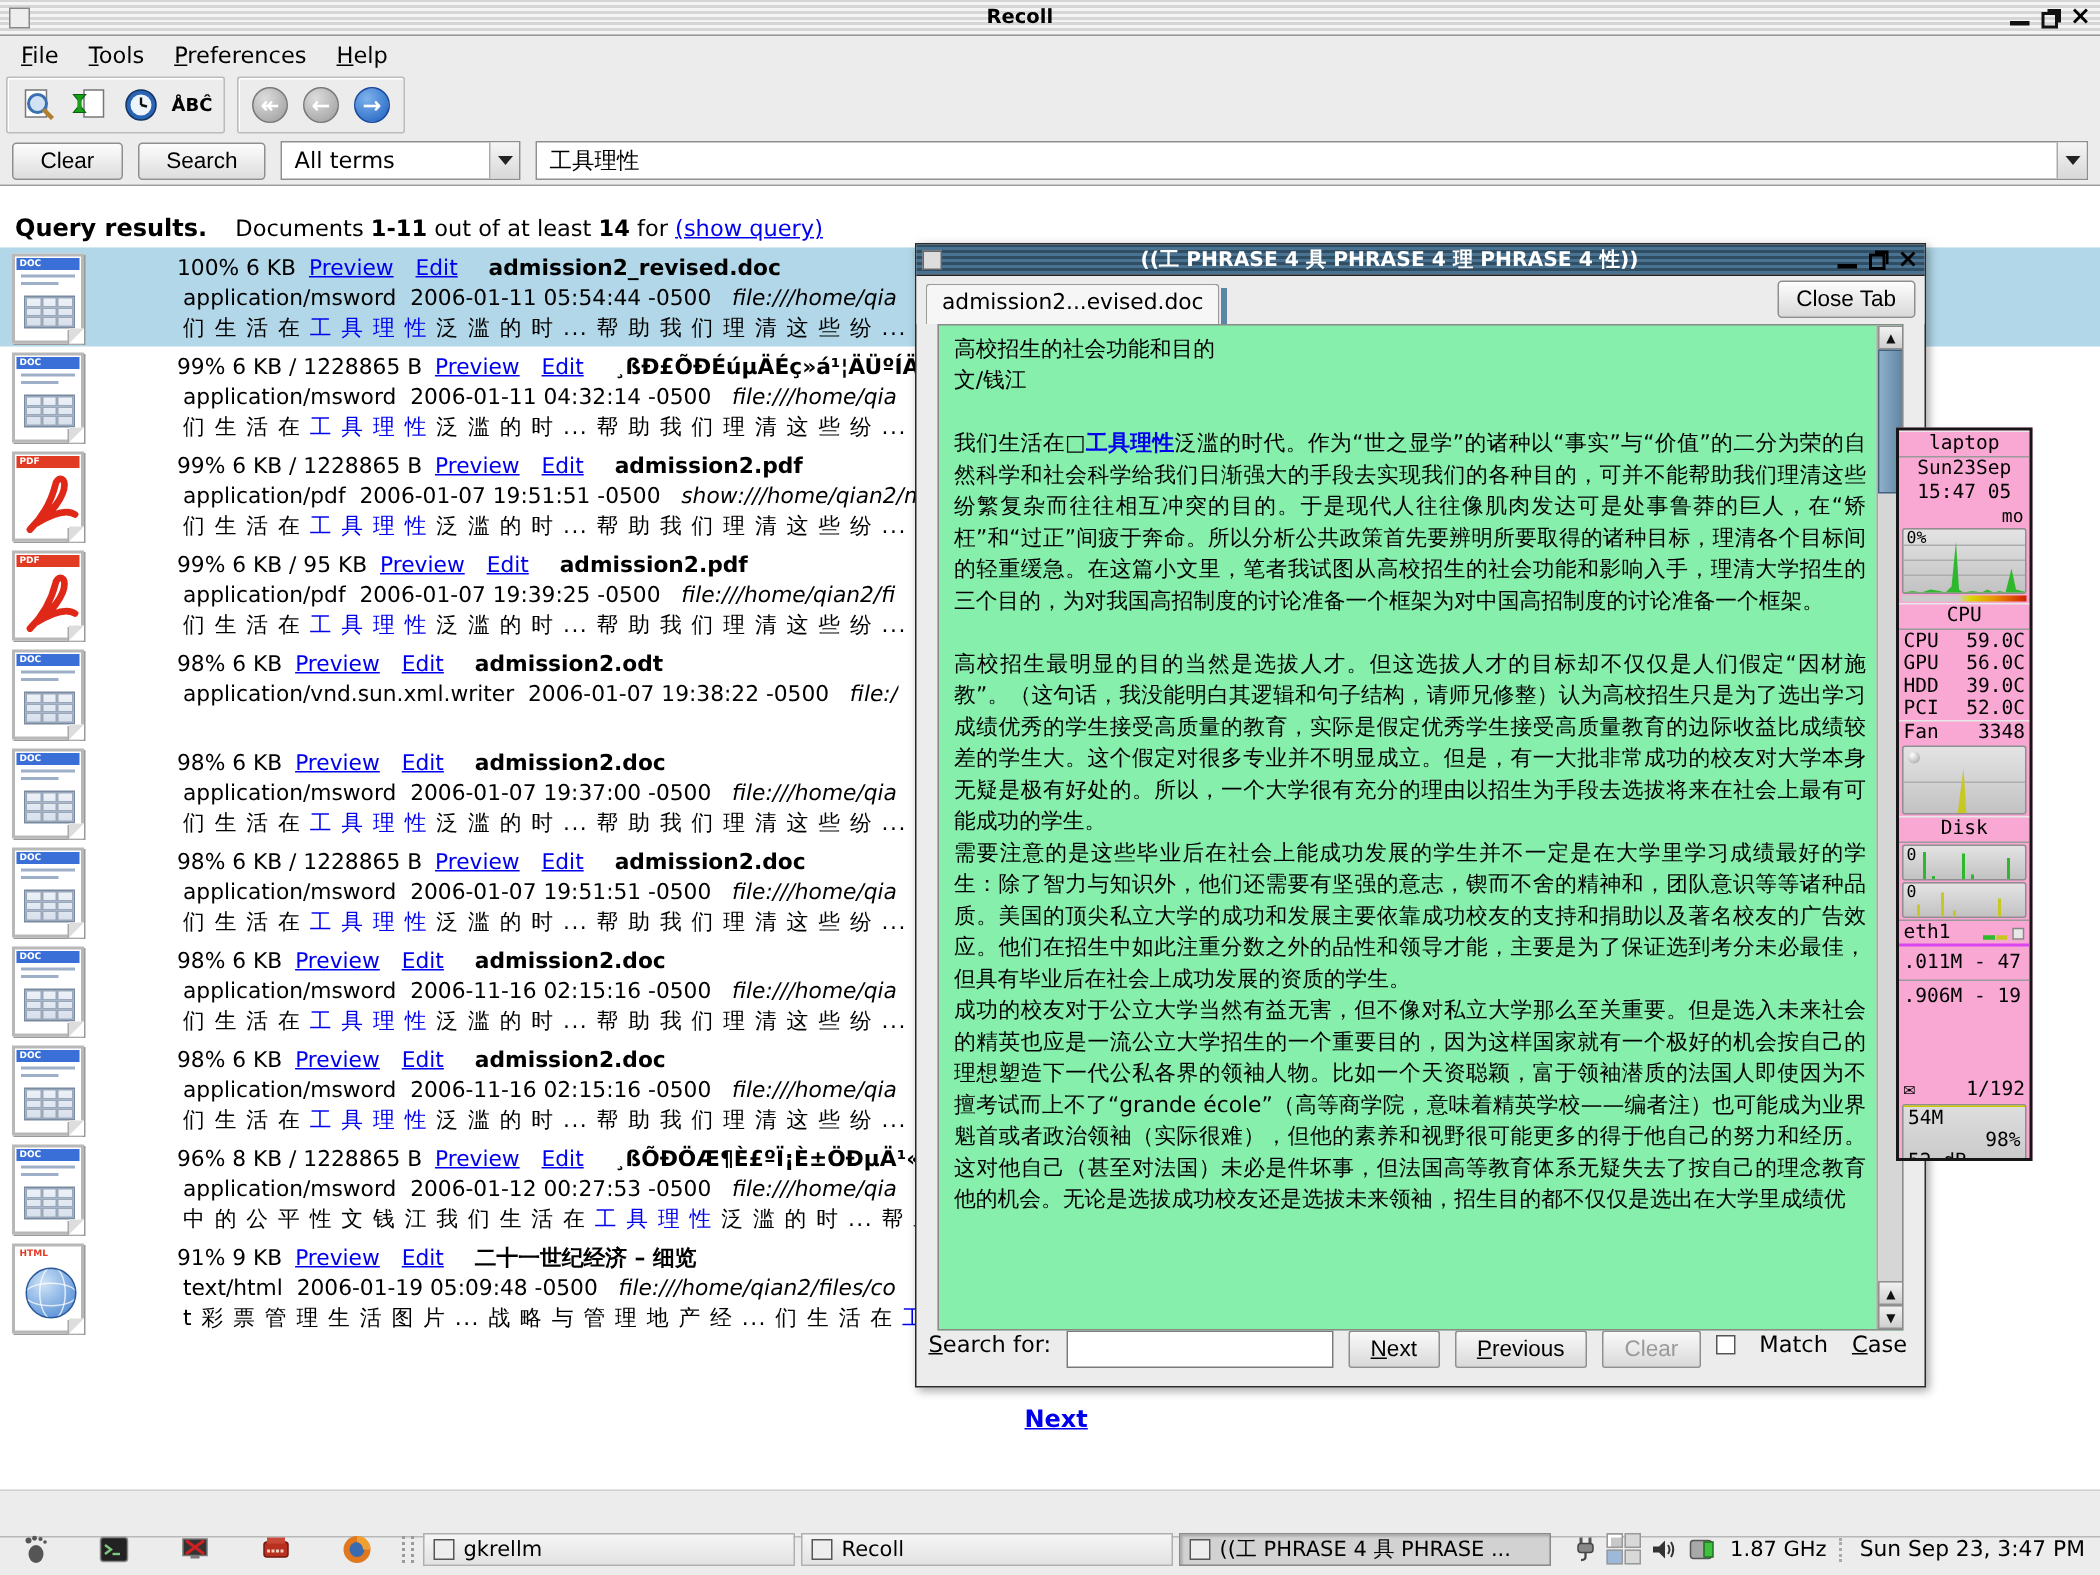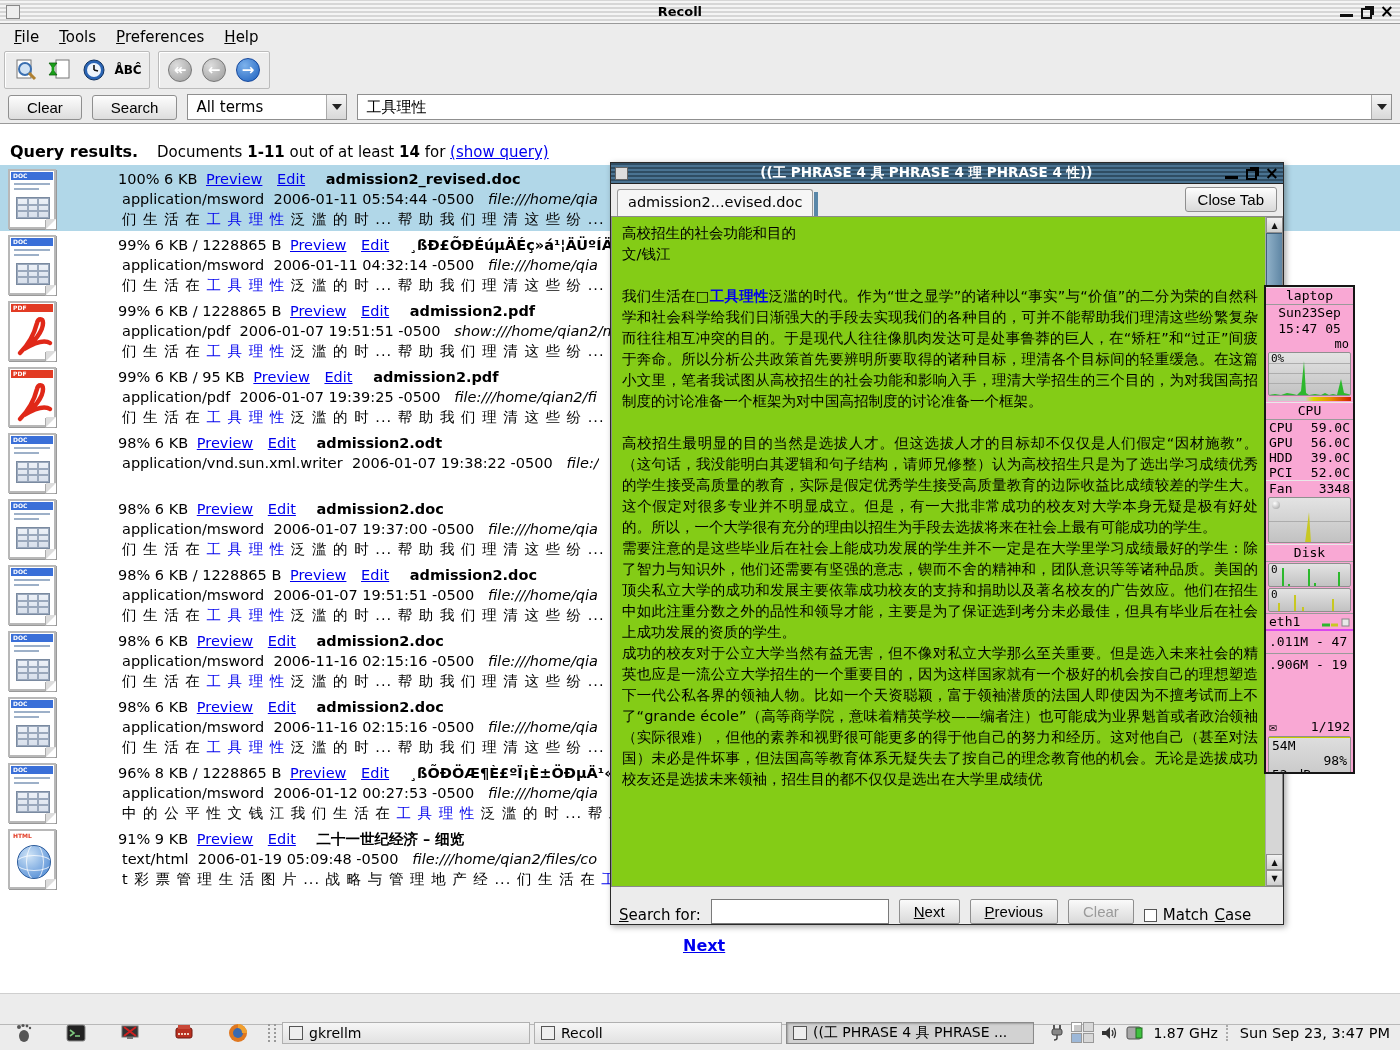--- a/index.html
+++ b/index.html
@@ -80,38 +80,38 @@
   .pv-titlebar .win-icon { width:13px; height:13px; border:1px solid #666; background:#ddd; }
   .pv-title-text { flex:1; text-align:center; color:#fff; font-weight:bold; font-size:13.5px; }
   .pv-titlebar .glyph-min { border-color:#000; }
   .pv-titlebar .glyph-max { border-color:#000; box-shadow:3px -3px 0 -1px #000; }
   .pv-titlebar .glyph-close { color:#000; }
   .pv-tabbar { height:32px; background:#ececec; display:flex; align-items:flex-end; padding:4px 6px 0 6px; }
   .pv-tab { background:#f6f6f6; border:1px solid #9a9a9a; border-bottom:none; border-radius:3px 3px 0 0; padding:4px 10px 6px 10px; font-size:14.5px; position:relative; }
   .pv-tab::after { content:""; position:absolute; right:-6px; top:2px; bottom:0; width:4px; background:#5a87a8; }
   .pv-tab-spacer { flex:1; }
   .close-tab-btn { border:1px solid #8f8f8f; border-radius:3px; background:linear-gradient(#fdfdfd,#d9d9d9); padding:3px 12px; font-size:15px; margin-bottom:4px; }
-  .pv-content-wrap { flex:1; margin:0 0; border:1px solid #8a8a8a; background:#84cc16; position:relative; overflow:hidden; }
+  .pv-content-wrap { flex:1; margin:0 14px; border:1px solid #8a8a8a; background:#86efac; position:relative; overflow:hidden; }
   .pv-text { position:absolute; left:10px; top:6px; right:24px; bottom:0; font-size:14.5px; line-height:21px; color:#000; text-align:justify; }
   .pv-text .para { margin:0; }
   .pv-text .gap { height:21px; }
   .pv-term { color:#0000ee; font-weight:bold; }
   .pv-scrollbar { position:absolute; right:0; top:0; bottom:0; width:17px; background:#d6d6d6; border-left:1px solid #aaa; }
   .sb-btn { width:17px; height:16px; background:linear-gradient(#f2f2f2,#cfcfcf); border:1px solid #909090; display:flex; align-items:center; justify-content:center; font-size:8px; color:#111; }
   .sb-thumb { position:absolute; top:16px; left:0; width:17px; height:96px; background:linear-gradient(90deg,#8fb0c8,#5f86a4); border:1px solid #40607c; }
   .sb-bottom { position:absolute; bottom:0; left:0; }
-  .pv-findbar { height:37px; display:flex; align-items:flex-end; gap:10px; padding:0 8px; }
+  .pv-findbar { height:37px; display:flex; align-items:flex-start; gap:10px; padding:0 8px; }
   .find-label { font-size:15px; }
   .find-label::first-letter { text-decoration:underline; }
   .find-input { width:178px; height:25px; border:1px solid #7a7a7a; background:#fff; }
   .find-btn { border:1px solid #8f8f8f; border-radius:2px; background:linear-gradient(#fafafa,#d9d9d9); padding:3px 14px; font-size:15px; }
   .find-btn::first-letter { text-decoration:underline; }
   .find-btn.disabled { color:#9a9a9a; }
   .find-btn.disabled::first-letter { text-decoration:none; }
-  .match-case { display:flex; align-items:center; gap:6px; font-size:15px;margin-top:34px; }
+  .match-case { display:flex; align-items:center; gap:16px; font-size:15px; }
   .checkbox { width:13px; height:13px; border:1px solid #555; background:#fff; }
   .case-word::first-letter { text-decoration:underline; }
 
   
   .gkrellm { position:absolute; left:1264px; top:285px; width:91px; height:489px; background:#f9a8d4; border:2px solid #161616; font-family:"DejaVu Sans Mono","Liberation Mono",monospace; font-size:13px; overflow:hidden; }
   .gk-row { padding:0 3px; display:flex; justify-content:space-between; align-items:center; line-height:15px; }
   .gk-center { text-align:center; display:block; line-height:16px; border-top:1px solid #e8e8e8; border-bottom:1px solid #9a9a9a; }
   .gk-right { text-align:right; display:block; line-height:14px; padding-right:4px; font-size:12px; }
   .gk-chart { position:relative; margin:1px 2px; background:linear-gradient(#e3e3e3,#c2c2c2); border:1px solid #8f8f8f; border-radius:2px; overflow:hidden; }
   .gk-chart .grid { position:absolute; left:0; right:0; height:1px; background:#adadad; }

